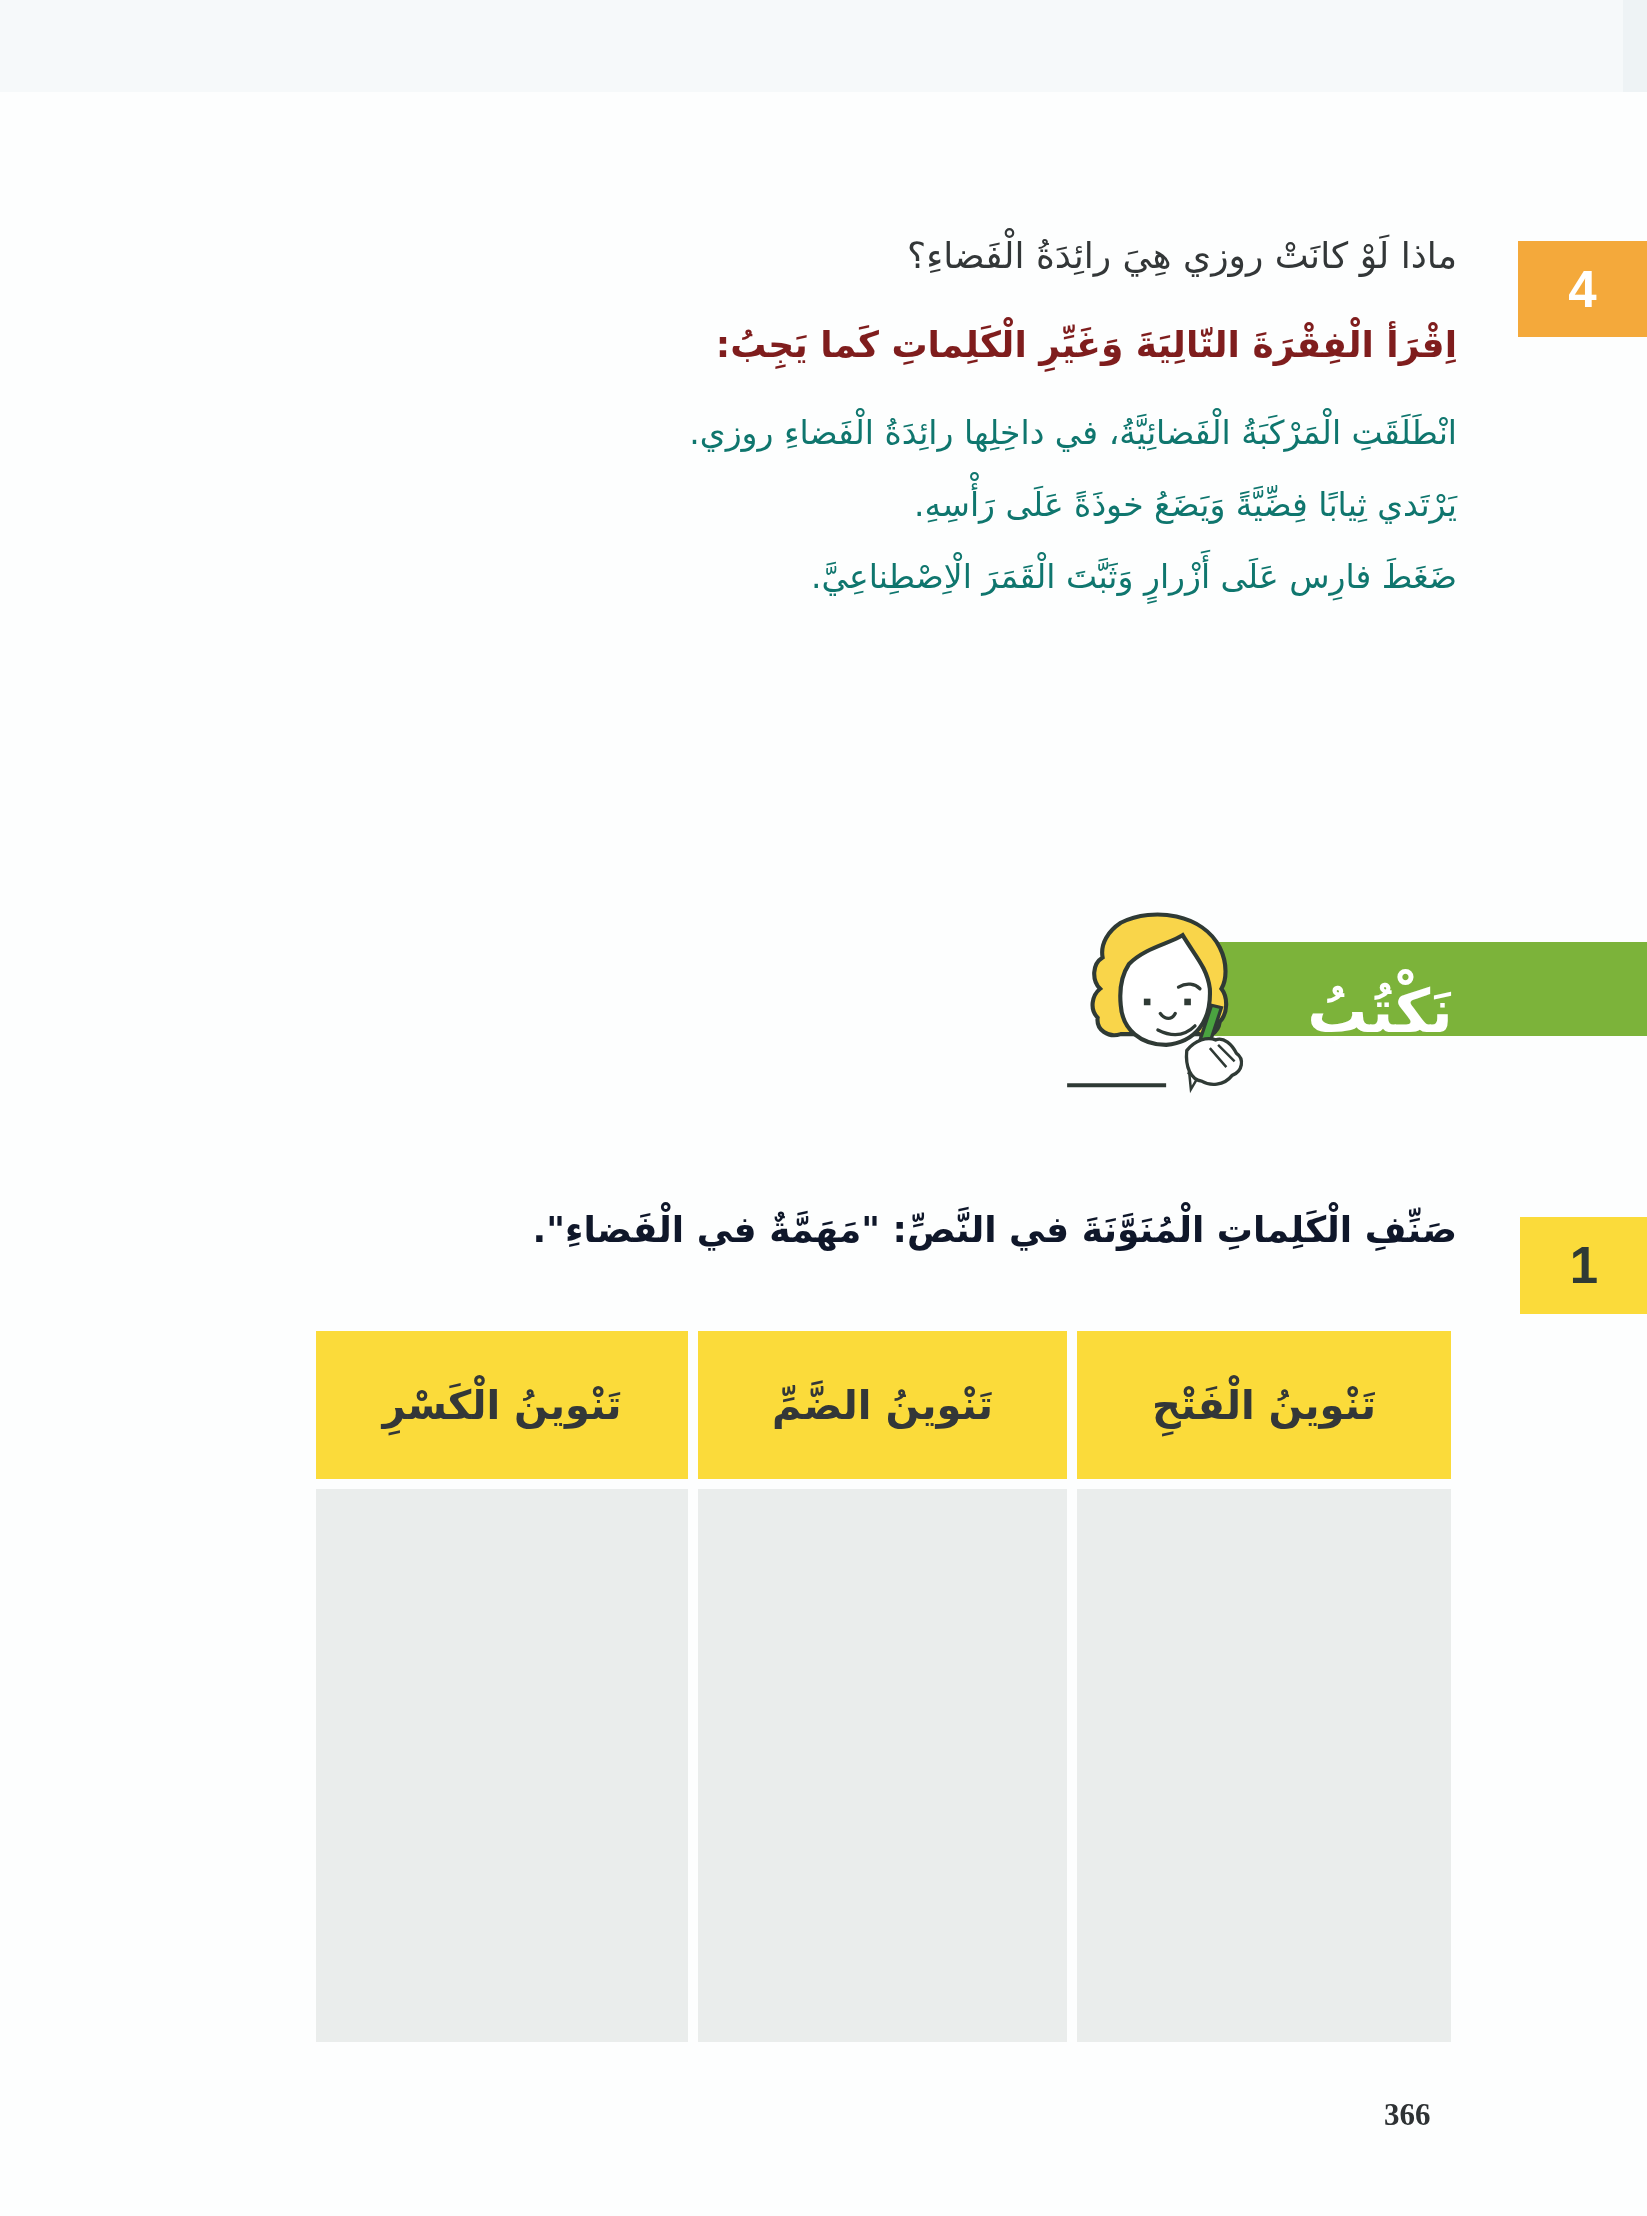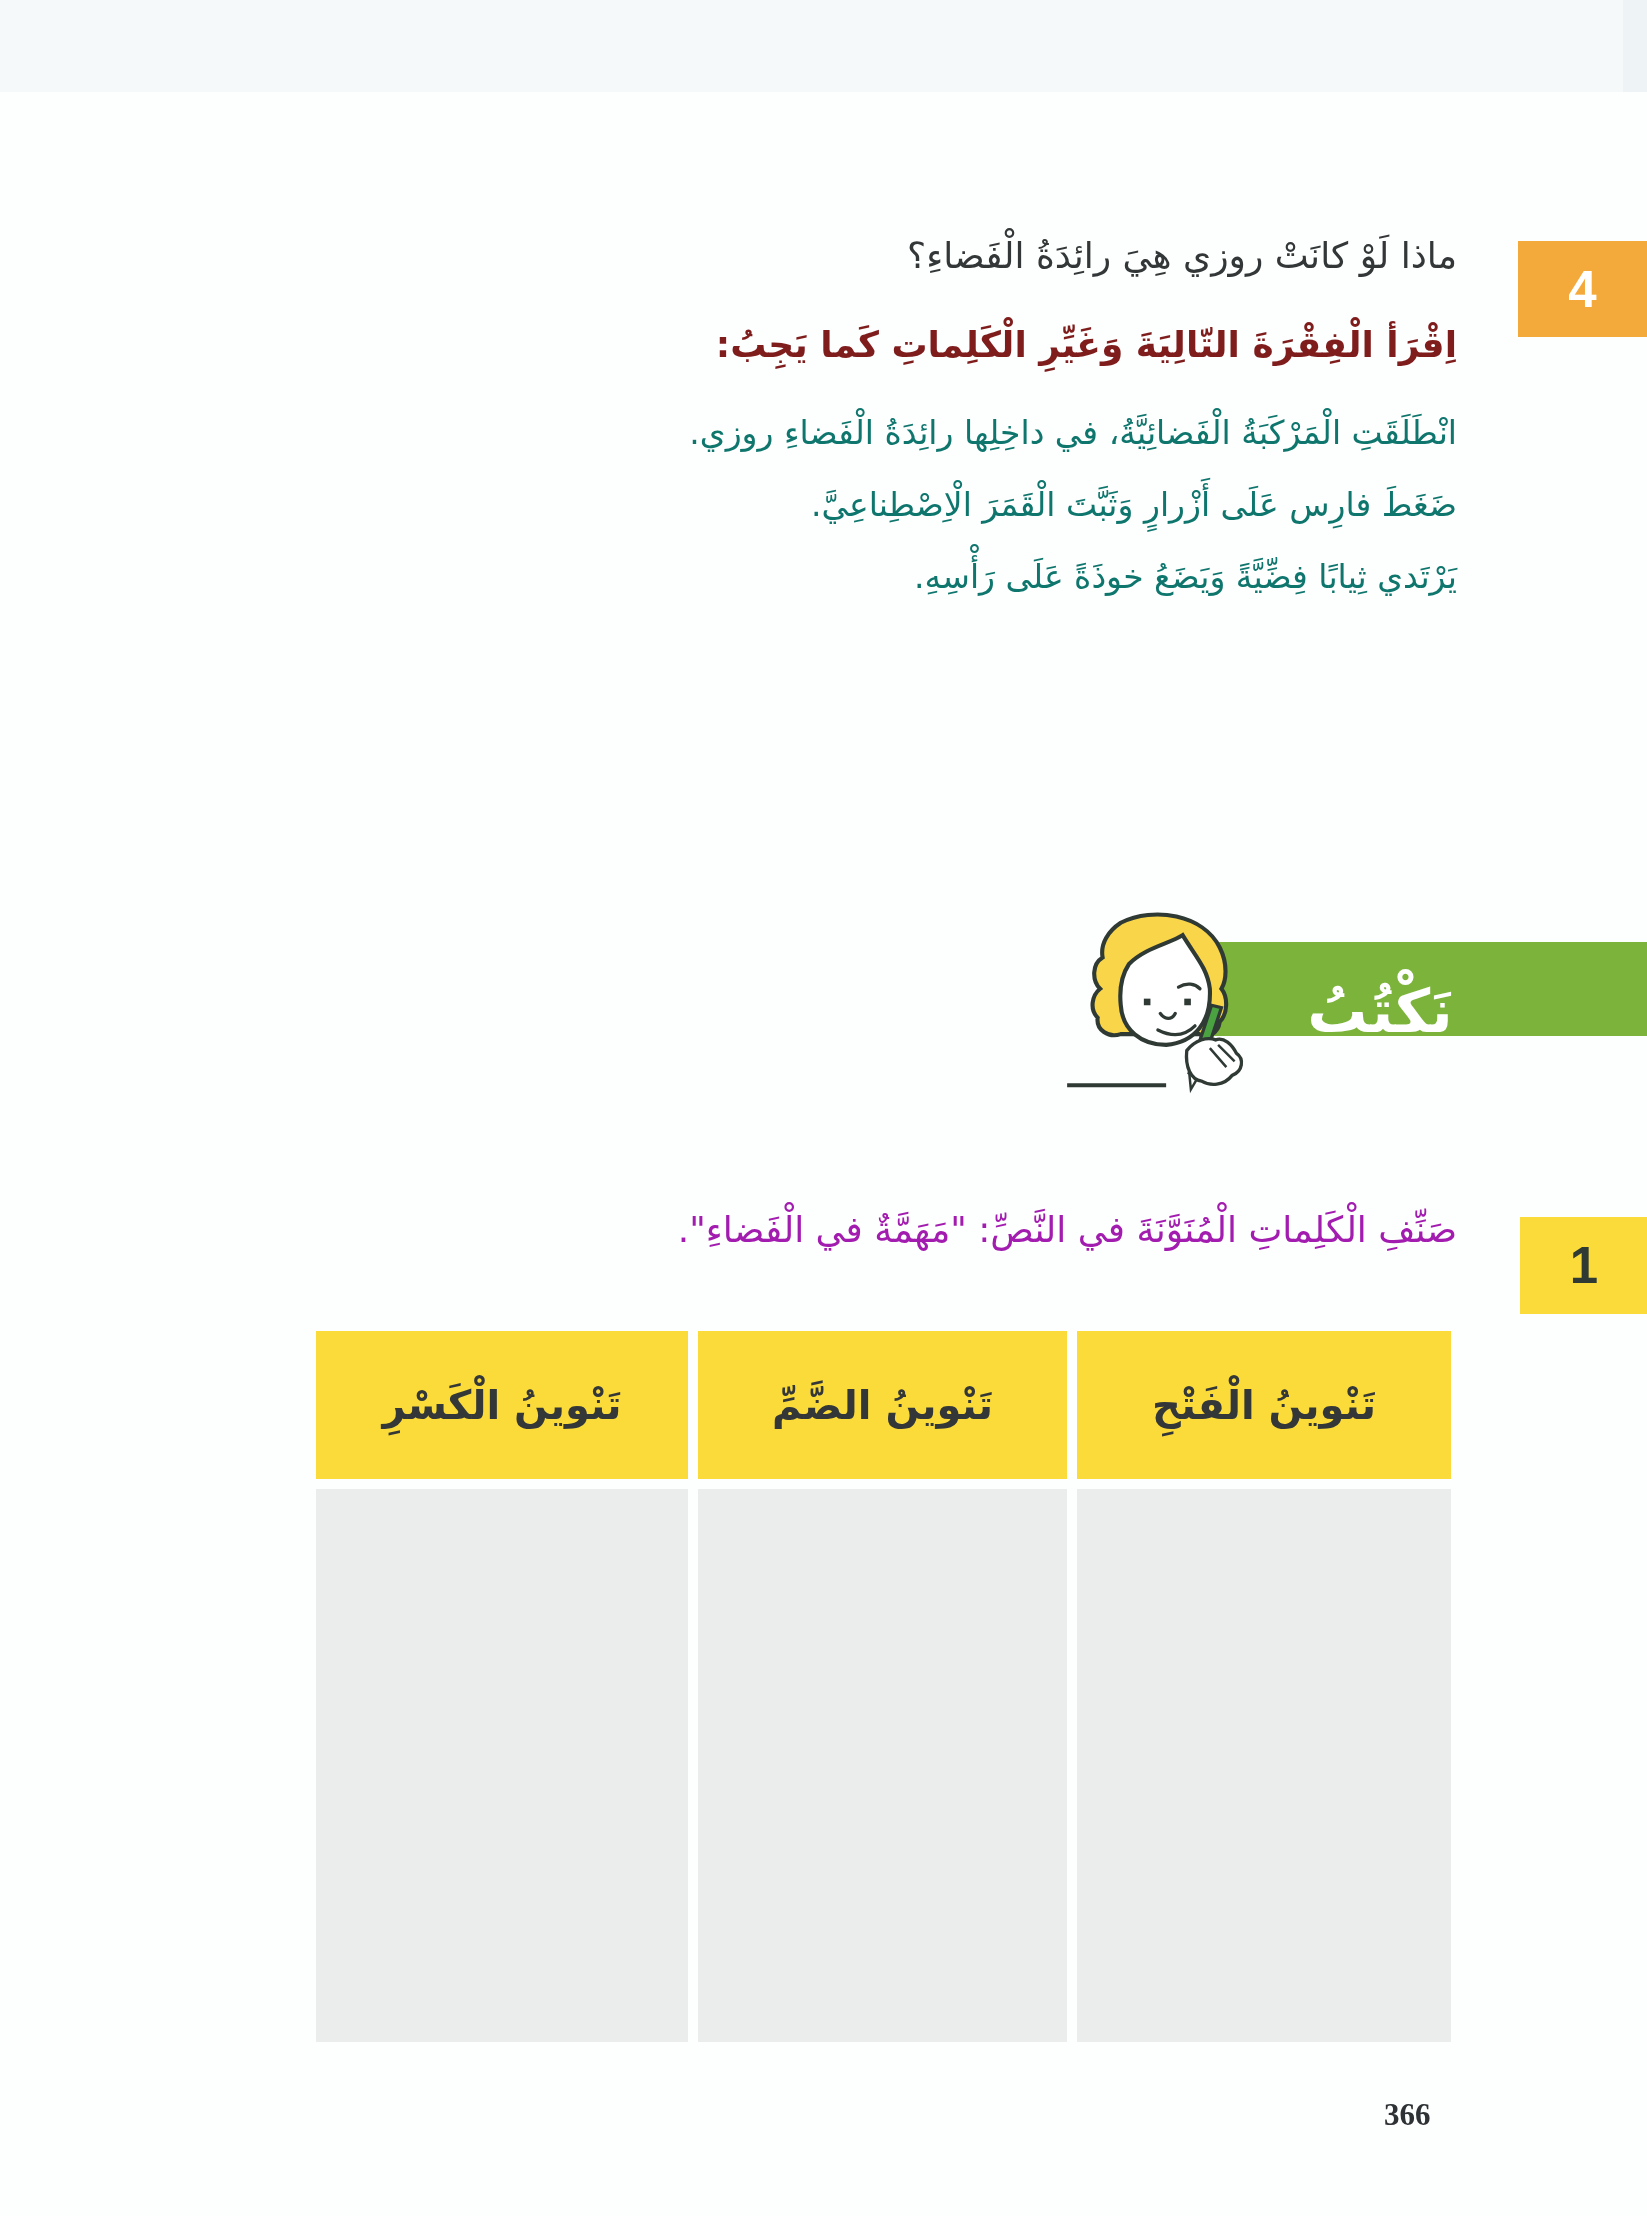--- a/index.html
+++ b/index.html
@@ -70,21 +70,21 @@
       left: 1285px; top: 964px; width: 190px; height: 94px;
       display: flex; align-items: center; justify-content: center;
       color: #ffffff; font-size: 60px; font-weight: bold;
     }
     .character {
       left: 1063px; top: 898px; width: 198px; height: 198px;
     }
 
     .task-title {
       right: 191px; top: 1209px;
-      font-size: 36px; font-weight: normal; color: #a21caf;
+      font-size: 36px; font-weight: bold; color: #0f172a;
       white-space: nowrap;
     }
 
     
     .table {
       left: 316px; top: 1331px; width: 1135px; height: 711px;
       display: grid;
       grid-template-columns: 372px 10px 369px 10px 374px;
       grid-template-rows: 148px 10px 553px;
       direction: ltr;
@@ -113,22 +113,22 @@
   <div class="edge"></div>
 </div>
 
 <div class="abs badge badge-orange">
   <span>4</span>
 </div>
 <div class="abs rtl q-title">ماذا لَوْ كانَتْ روزي هِيَ رائِدَةُ الْفَضاءِ؟</div>
 <div class="abs rtl q-instruction">اِقْرَأ الْفِقْرَةَ التّالِيَةَ وَغَيِّرِ الْكَلِماتِ كَما يَجِبُ:</div>
 <div class="abs rtl passage">
   <div>انْطَلَقَتِ الْمَرْكَبَةُ الْفَضائِيَّةُ، في داخِلِها رائِدَةُ الْفَضاءِ روزي.</div>
+  <div>يَرْتَدي ثِيابًا فِضِّيَّةً وَيَضَعُ خوذَةً عَلَى رَأْسِهِ.</div>
   <div>ضَغَطَ فارِس عَلَى أَزْرارٍ وَثَبَّتَ الْقَمَرَ الْاِصْطِناعِيَّ.</div>
-  <div>يَرْتَدي ثِيابًا فِضِّيَّةً وَيَضَعُ خوذَةً عَلَى رَأْسِهِ.</div>
 </div>
 
 <div class="abs banner"></div>
 <div class="abs banner-label rtl">نَكْتُبُ</div>
 <div class="abs character">
   <svg width="198" height="198" viewBox="0 0 240 240">
 
     <path d="M70 30 C110 10 170 20 190 60 C200 80 198 100 192 110 C200 120 200 140 190 150 C188 165 175 170 165 165 L70 165 C55 170 40 160 42 145 C32 135 35 118 45 110 C35 100 35 80 48 72 C45 55 55 40 70 30 Z" fill="#f9d54a" stroke="#2f3a35" stroke-width="5"></path>
 
     <path d="M80 80 C100 60 130 55 145 45 C160 70 175 85 178 110 C180 150 160 175 125 178 C95 178 72 160 70 130 C68 110 72 92 80 80 Z" fill="#ffffff" stroke="#2f3a35" stroke-width="5"></path>

